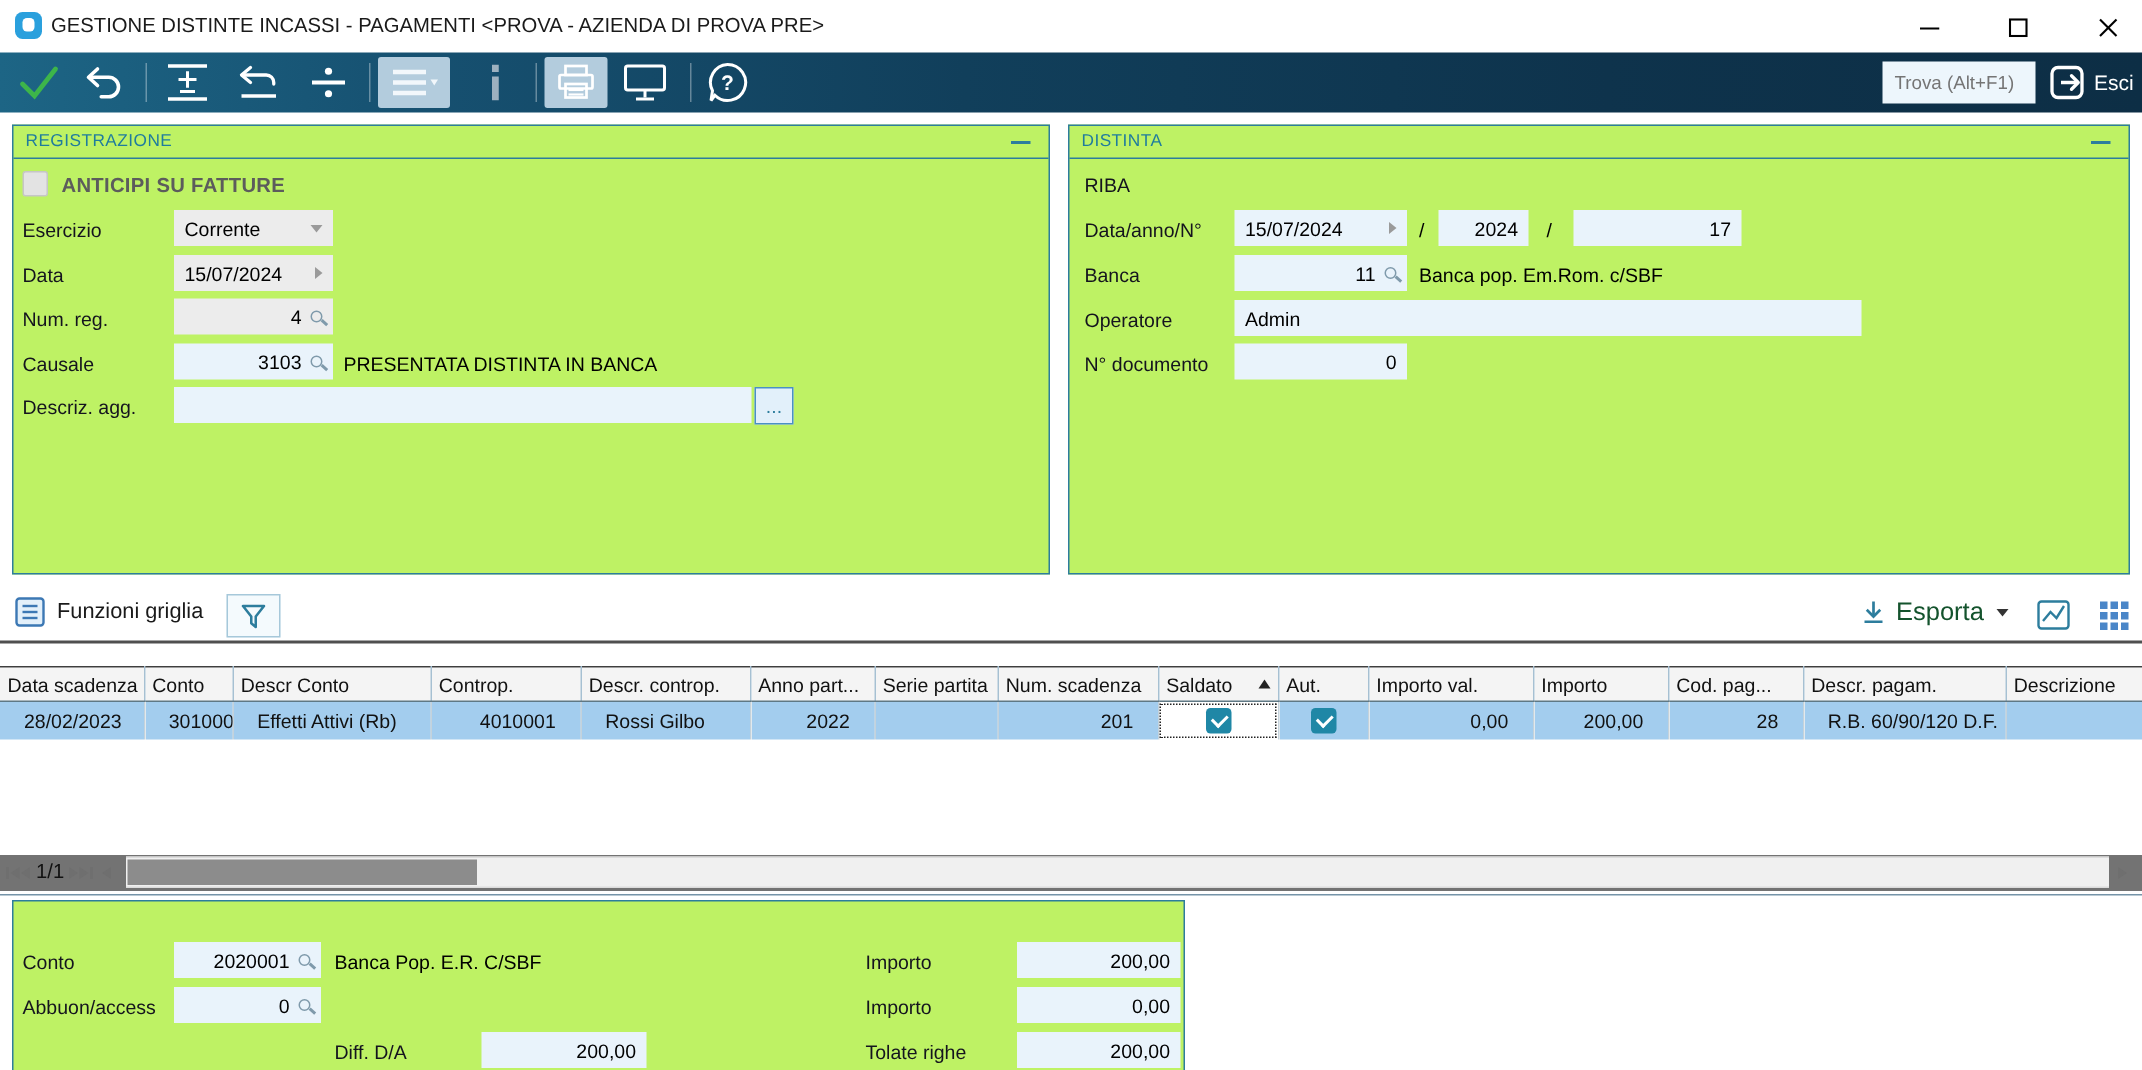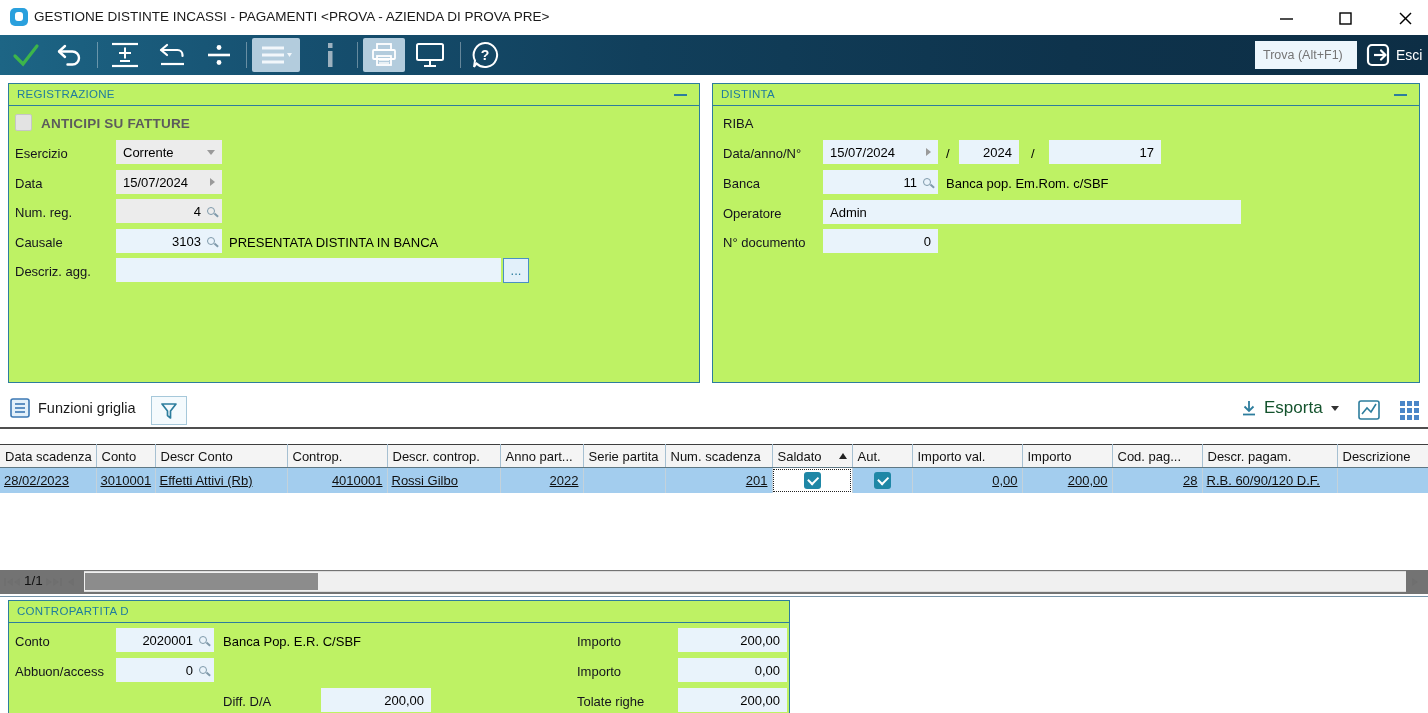--- a/index.html
+++ b/index.html
@@ -63,21 +63,21 @@
   #esporta .dncar { width:0;height:0;border-left:4px solid transparent;border-right:4px solid transparent;border-top:5px solid #333; margin-left:2px;}
   #charticon { position:absolute; left:1358px; top:5px; }
   #gridicon { position:absolute; left:1400px; top:6px; display:grid; grid-template-columns:repeat(3,5px); grid-gap:2px; }
   #gridicon span { width:5px; height:5px; background:#4a86c8; }
 
   
   #grid { position:absolute; left:0; top:444px; width:1428px; }
   #grid table { border-collapse:collapse; table-layout:fixed; width:1428px; font-size:13px; }
   #grid th { height:23px; background:#f4f4f4; font-weight:normal; text-align:left; padding:0 5px;
     border-top:1.5px solid #3f3f3f; border-bottom:1px solid #5f7884; border-right:1px solid #a6c0d2; white-space:nowrap; overflow:hidden; }
-  #grid td { height:25px; background:#a3cdee; padding:0 4px; border-right:1px solid rgba(125,155,175,.45); white-space:nowrap; overflow:hidden;text-decoration:underline; }
+  #grid td { height:25px; background:#a3cdee; padding:0 16px; border-right:1px solid rgba(125,155,175,.45); white-space:nowrap; overflow:hidden; }
   #grid td.r { text-align:right;margin-top:47px; }
   #grid td.c { text-align:center; }
   #grid td.focus { background:#fff; outline:1px dotted #222; outline-offset:-2px; }
   .sortarrow { width:0; height:0; border-left:4.5px solid transparent; border-right:4.5px solid transparent;
     border-bottom:6px solid #222; display:inline-block; }
   .thflex { display:flex; align-items:center; justify-content:space-between; }
   .gchk { display:inline-flex; width:17px; height:17px; background:#1f87a6; border-radius:3px; position:relative; vertical-align:middle; }
   .gchk::after { content:""; position:absolute; left:4px; top:4px; width:8px; height:4.5px;
     border-left:2px solid #fff; border-bottom:2px solid #fff; transform:rotate(-45deg); }
 
@@ -414,23 +414,20 @@
   <div id="hsb-track">
     <div id="hsb-thumb"></div>
   </div>
   <div class="pgico" style="left:1412px">
       <span class="tri-r"></span>
     </div>
 </div>
 <div id="bottomline"></div>
 
 <div class="panel" style="left:8px;top:600px;width:782px;height:120px">
-  <div class="phead">
-    <span class="ptitle">CONTROPARTITA D</span>
-  </div>
 
   <span class="lbl" style="left:6px;top:33px">Conto</span>
   <div class="fld num" style="left:107px;top:27px;width:98px">
     <span class="v">2020001</span>
     <span class="mag"></span>
   </div>
   <span class="freetext" style="left:214px;top:33px">Banca Pop. E.R. C/SBF</span>
   <span class="lbl" style="left:568px;top:33px">Importo</span>
   <div class="fld num" style="left:669px;top:27px;width:109px">
     <span class="v">200,00</span>

